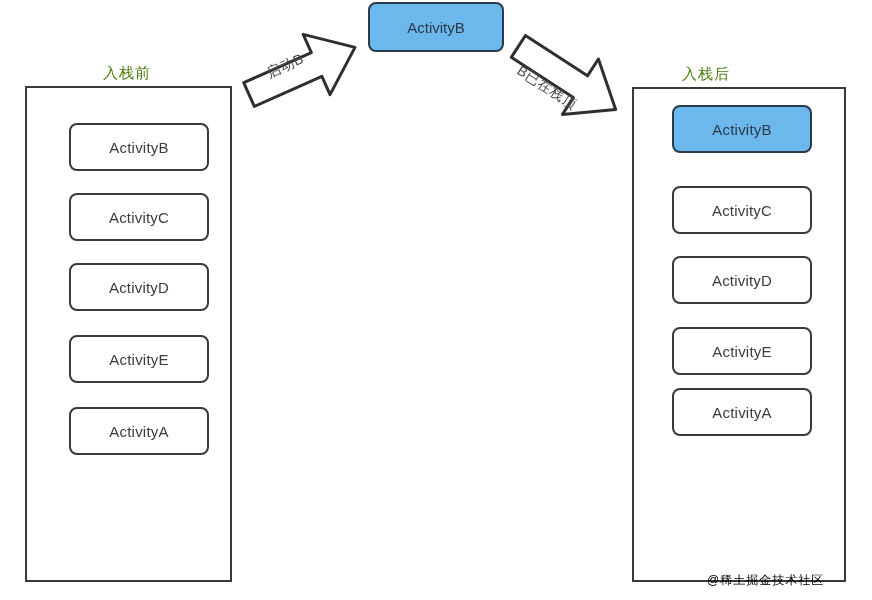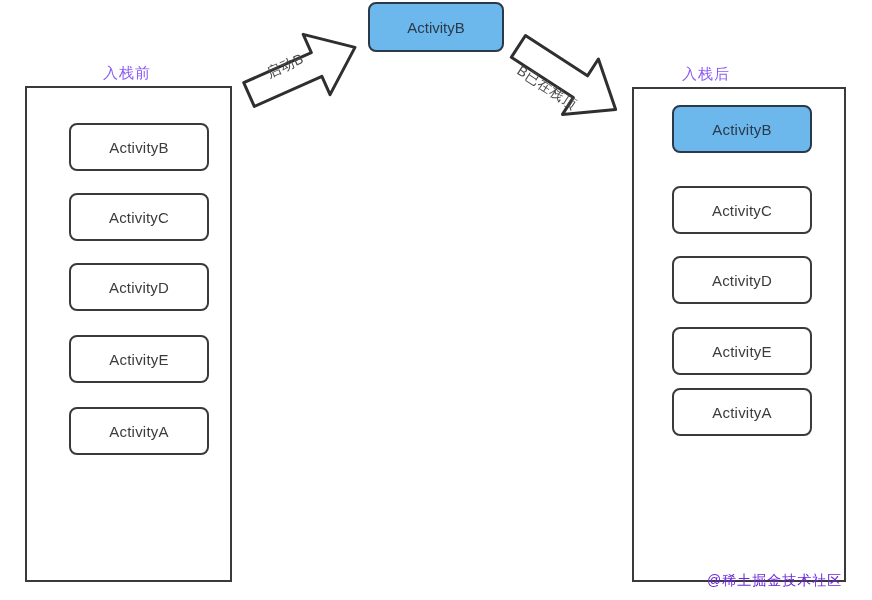--- a/index.html
+++ b/index.html
@@ -16,21 +16,21 @@
     width: 872px;
     height: 600px;
     background: #ffffff;
     overflow: hidden;
   }
 
   
   .panel-title {
     position: absolute;
     font-size: 15px;
-    color: #8b5cf6;
+    color: #4d7c0f;
     white-space: nowrap;
     letter-spacing: 1px;
   }
   .stack-panel {
     position: absolute;
     border: 2px solid #3a3a3a;
     background: #ffffff;
     box-sizing: border-box;
   }
   .activity-box {
@@ -78,22 +78,22 @@
     position: absolute;
     font-size: 14px;
     color: #4a4a4a;
     white-space: nowrap;
     letter-spacing: .5px;
   }
 
   
   .watermark {
     position: absolute;
-    font-size: 14px;
-    color: #6d28d9;
+    font-size: 12px;
+    color: #000000;
     white-space: nowrap;
     letter-spacing: 1px;
   }
 </style>
 </head>
 <body>
 
 <div id="canvas">
 
   <div class="float-box" style="left:368px; top:2px; width:136px; height:50px;">

